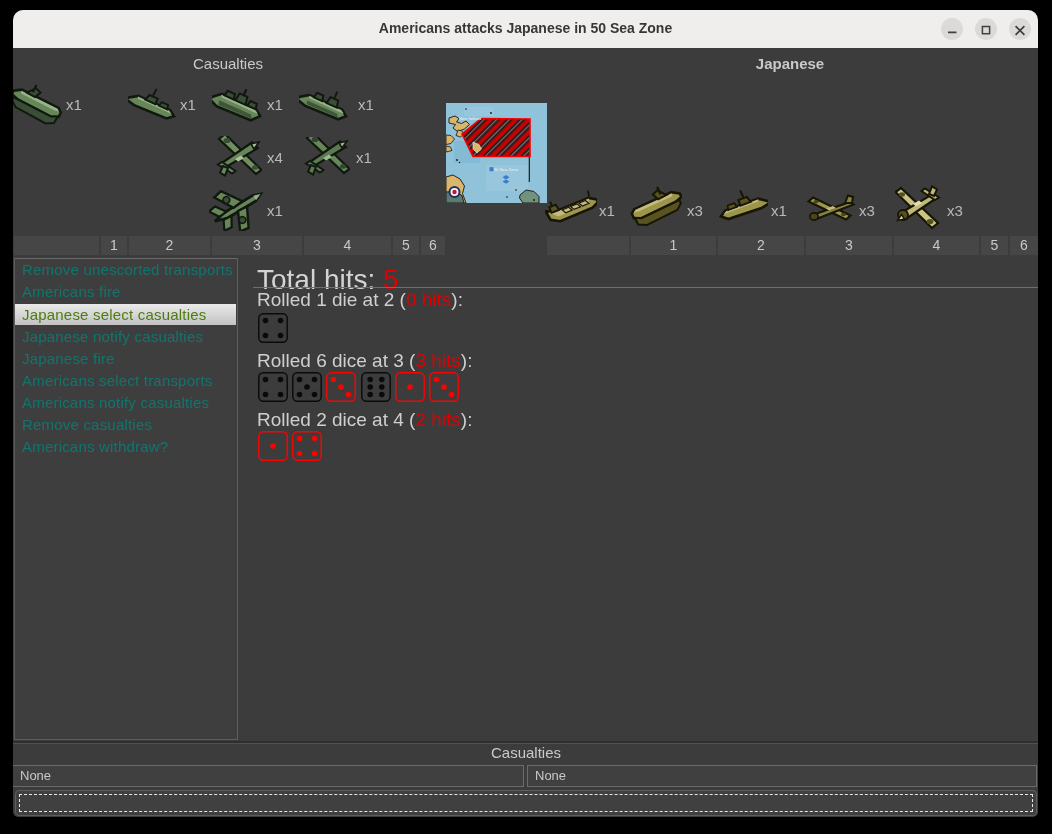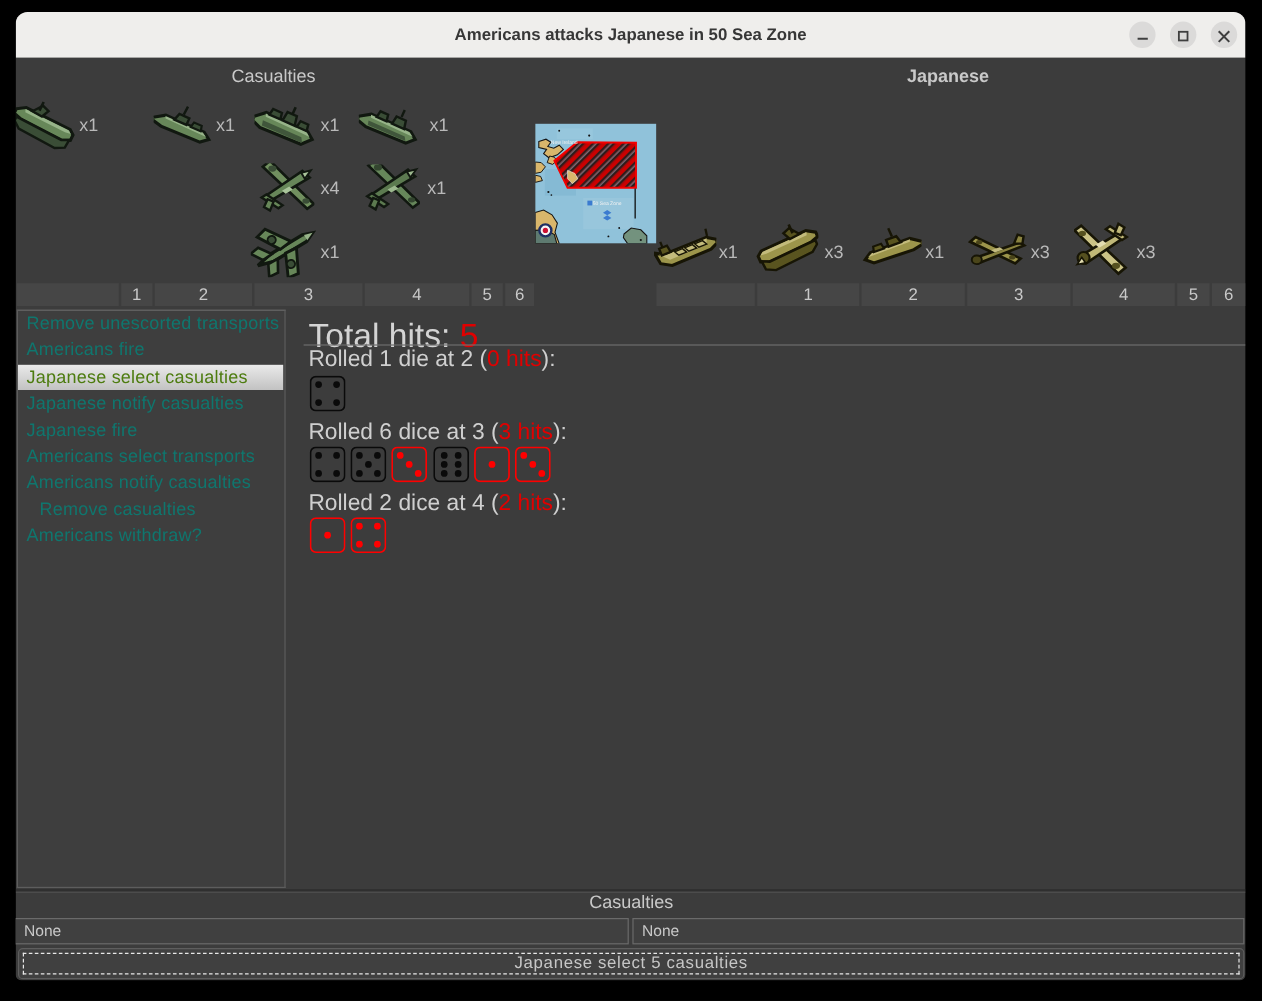--- a/index.html
+++ b/index.html
@@ -274,21 +274,21 @@
 
 <div class="abs" id="leftpanel"></div>
 <div class="abs li" style="top:259px;">Remove unescorted transports</div>
 <div class="abs li" style="top:281px;">Americans fire</div>
 <div class="abs hl" style="top:304px;"></div>
 <div class="abs li" style="top:304px;color:#4d7c0f;">Japanese select casualties</div>
 <div class="abs li" style="top:326px;">Japanese notify casualties</div>
 <div class="abs li" style="top:348px;">Japanese fire</div>
 <div class="abs li" style="top:370px;">Americans select transports</div>
 <div class="abs li" style="top:392px;">Americans notify casualties</div>
-<div class="abs li" style="top:414px;margin-left:11px;">Remove casualties</div>
+<div class="abs li" style="top:414px;">Remove casualties</div>
 <div class="abs li" style="top:436px;">Americans withdraw?</div>
 
 <div class="abs" style="left:257px;top:264px;font-size:28px;color:#d4d4d4;">Total hits: <span class="red">5</span></div>
 <div class="abs" style="left:253px;top:287px;width:785px;height:1px;background:#6e6e6e;"></div>
 <div class="abs rl" style="left:257px;top:289px;">Rolled 1 die at 2 (<span class="red">0 hits</span>):</div>
 <div class="abs rl" style="left:257px;top:350px;">Rolled 6 dice at 3 (<span class="red">3 hits</span>):</div>
 <div class="abs rl" style="left:257px;top:409px;">Rolled 2 dice at 4 (<span class="red">2 hits</span>):</div>
 <svg class="abs" style="left:258px;top:313px;" width="30" height="30" viewBox="0 0 30 30">
     <rect x="0.8" y="0.8" width="28.4" height="28.4" rx="4.5" fill="none" stroke="#0a0a0a" stroke-width="1.4"></rect>
     <circle cx="7.5" cy="7.5" r="2.8" fill="#0a0a0a"></circle>
@@ -350,18 +350,17 @@
 
 <div class="abs" style="left:13px;top:741px;width:1025px;height:2px;background:#2f2f2f;"></div>
 <div class="abs" style="left:13px;top:743px;width:1025px;height:1px;background:#515151;"></div>
 <div class="abs" style="left:0;top:744px;width:1052px;text-align:center;font-size:15px;color:#c9c9c9;">Casualties</div>
 <div class="abs none" style="left:12px;width:512px;">None</div>
 <div class="abs none" style="left:527px;width:510px;">None</div>
 
 <div class="abs" style="left:15px;top:790px;width:1022px;height:26px;background:#404040;
      border:1px solid #5e5e5e;border-radius:4px;box-sizing:border-box;">
   <div class="abs" style="left:3px;top:3px;right:3px;bottom:3px;border:1px dashed #e8e8e8;"></div>
-  <div class="abs" style="width:100%;top:3px;text-align:center;font-size:14px;letter-spacing:0.55px;color:#c6c6c6;">Japanese select 5 casualties</div>
 </div>
 <div class="abs" style="left:0;top:0;width:13px;height:834px;background:#000;"></div>
 <div class="abs" style="left:1038px;top:0;width:14px;height:834px;background:#000;"></div>
 <div class="abs" style="left:0;top:0;width:1052px;height:10px;background:#000;"></div>
 <div class="abs" style="left:0;top:817px;width:1052px;height:17px;background:#000;"></div>
 
 </body></html>

